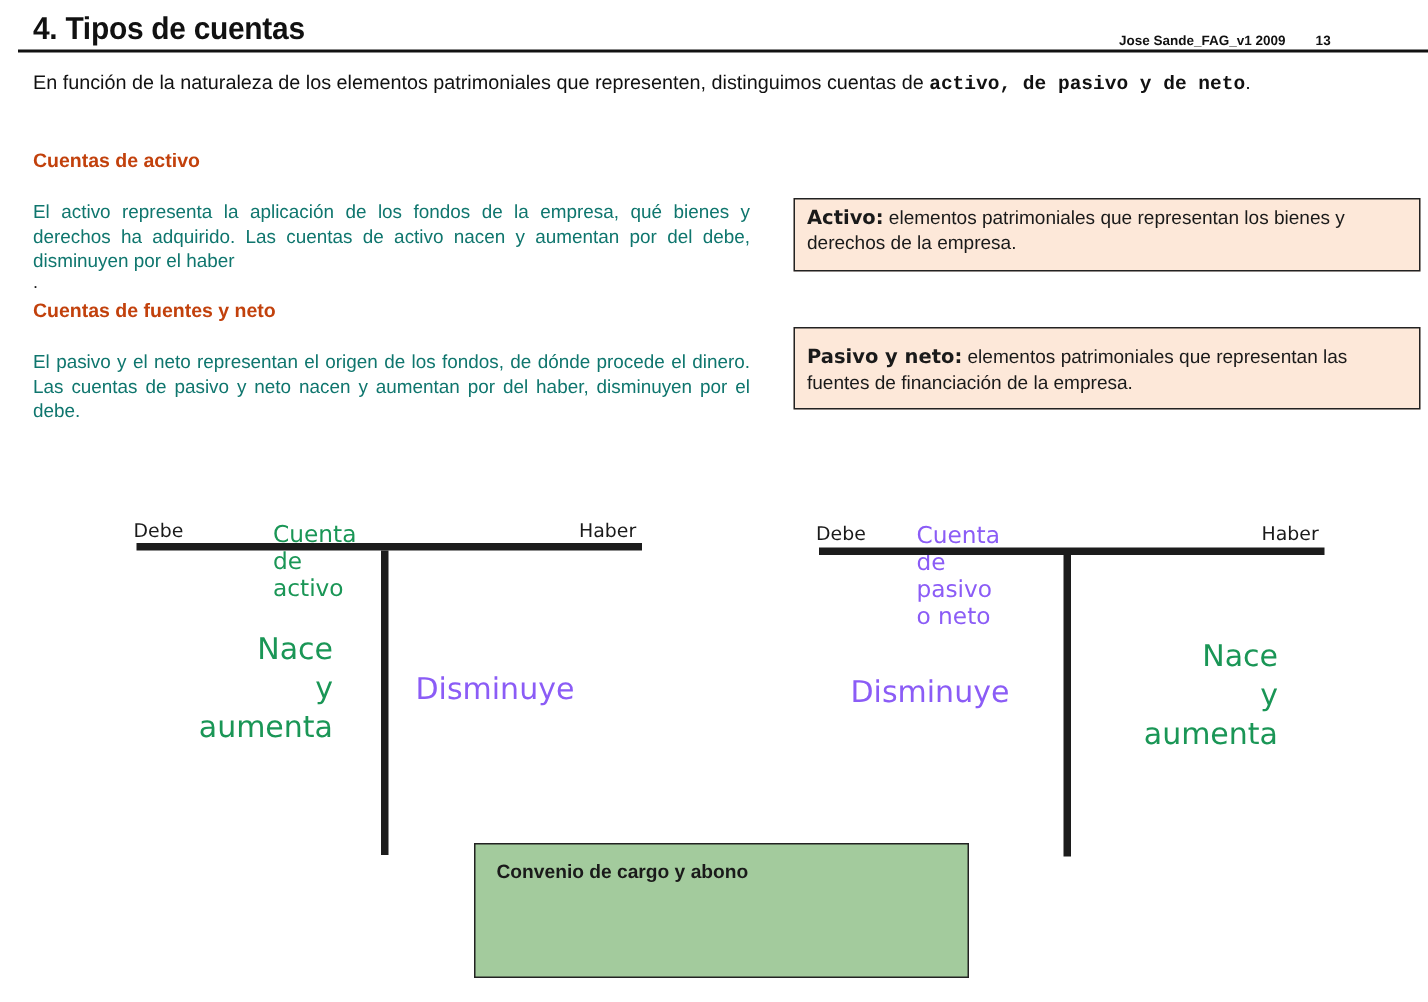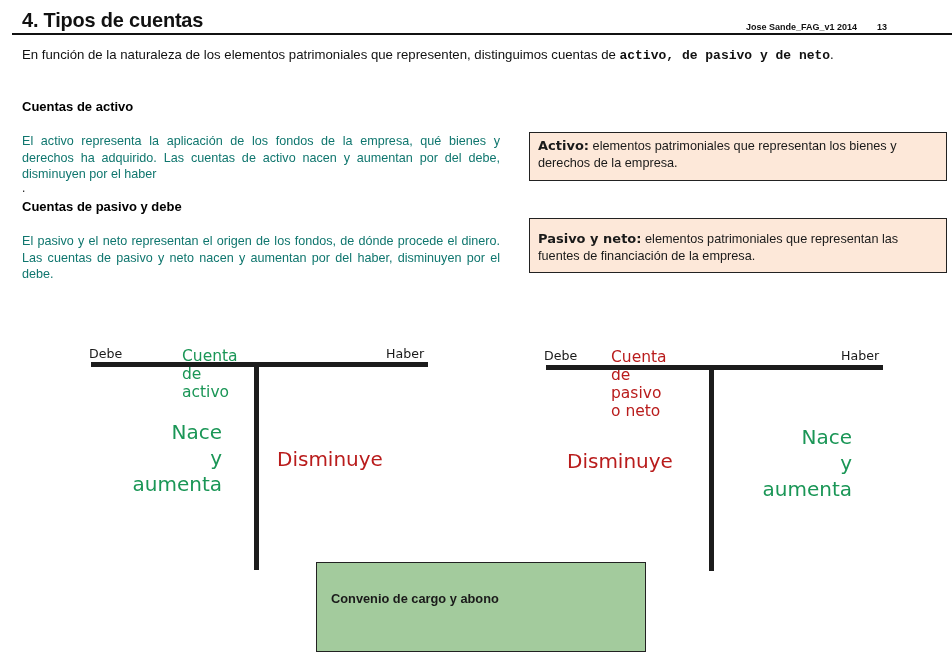--- a/index.html
+++ b/index.html
@@ -19,70 +19,70 @@
     .title-rule {
       position: absolute; left: 12px; top: 33px; width: 940px; height: 2px; background: #111;
     }
     .intro {
       position: absolute; left: 22px; top: 47px;
       font-size: 13.2px; color: #111;
     }
     .intro b { font-family: Liberation Mono, monospace; font-size: 13px; }
 
     .subhead {
-      position: absolute; font-size: 13px; font-weight: bold; color: #000000;
+      position: absolute; font-size: 13px; font-weight: bold; color: #c2410c;
     }
     .para {
       position: absolute; font-size: 12.6px; line-height: 16.5px; color: #0f766e;
       text-align: justify; width: 478px;
     }
 
     .defbox {
       position: absolute; left: 529px; width: 418px;
       background: #fde8d9; border: 1.5px solid #222;
       font-size: 12.7px; line-height: 17px; color: #1a1a1a;
       padding: 4px 10px 0 8px;
     }
     .defbox b { font-family: "DejaVu Sans", sans-serif; font-size: 13px; }
 
     .taccount { position: absolute; }
     .t-bar { position: absolute; background: #1c1c1c; }
     .t-label { position: absolute; font-family: "DejaVu Sans", sans-serif; font-size: 12.6px; color: #1a1a1a; text-align: right; }
     .t-title { position: absolute; font-family: "DejaVu Sans", sans-serif; font-size: 15.5px; margin-top: 16px; }
     .green { color: #1a9656; }
-    .red { color: #b91c1c; }
+    .red { color: #8b5cf6; }
     .t-big {
       position: absolute; font-family: "DejaVu Sans", sans-serif; font-size: 20px; line-height: 26px; text-align: right;
     }
 
     .convbox {
       position: absolute; left: 316px; top: 562px; width: 330px; height: 90px;
-      background: #a3cb9d; border: 1.5px solid #222; padding: 28px 14px;
+      background: #a3cb9d; border: 1.5px solid #222; padding: 10px 14px;
     }
     .convbox .h { font-size: 12.8px; font-weight: bold; color: #1a1a1a; margin-bottom: 16px; }
     .convbox .p { font-size: 12.6px; line-height: 17px; color: #1a1a1a; }
   </style>
 </head>
 <body>
 
 <div class="title">4. Tipos de cuentas</div>
 <div class="meta">
-  <span>Jose Sande_FAG_v1 2014</span><span class="page">13</span>
+  <span>Jose Sande_FAG_v1 2009</span><span class="page">13</span>
 </div>
 <div class="title-rule"></div>
 
 <div class="intro">
   <span>En función de la naturaleza de los elementos patrimoniales que representen, distinguimos cuentas de </span><b>activo, de pasivo y de neto</b><span>.</span>
 </div>
 
 <div class="subhead" style="left:22px; top:99px;">Cuentas de activo</div>
 <div class="para" style="left:22px; top:133px;">El activo representa la aplicación de los fondos de la empresa, qué bienes y derechos ha adquirido. Las cuentas de activo nacen y aumentan por del debe, disminuyen por el haber</div>
 <div style="position:absolute; left:22px; top:181px; font-size:12px;">.</div>
 
-<div class="subhead" style="left:22px; top:199px;">Cuentas de pasivo y debe</div>
+<div class="subhead" style="left:22px; top:199px;">Cuentas de fuentes y neto</div>
 <div class="para" style="left:22px; top:233px;">El pasivo y el neto representan el origen de los fondos, de dónde procede el dinero.  Las cuentas de pasivo y neto nacen y aumentan por del haber, disminuyen por el debe.</div>
 
 <div class="defbox" style="top:132px; height:49px;">
   <b>Activo:</b><span> elementos patrimoniales que representan los bienes y derechos de la empresa.</span>
 </div>
 <div class="defbox" style="top:218px; height:55px; padding-top:11px;">
   <b>Pasivo y neto:</b><span> elementos patrimoniales que representan las fuentes de financiación de la empresa.</span>
 </div>
 
 <div class="taccount">

